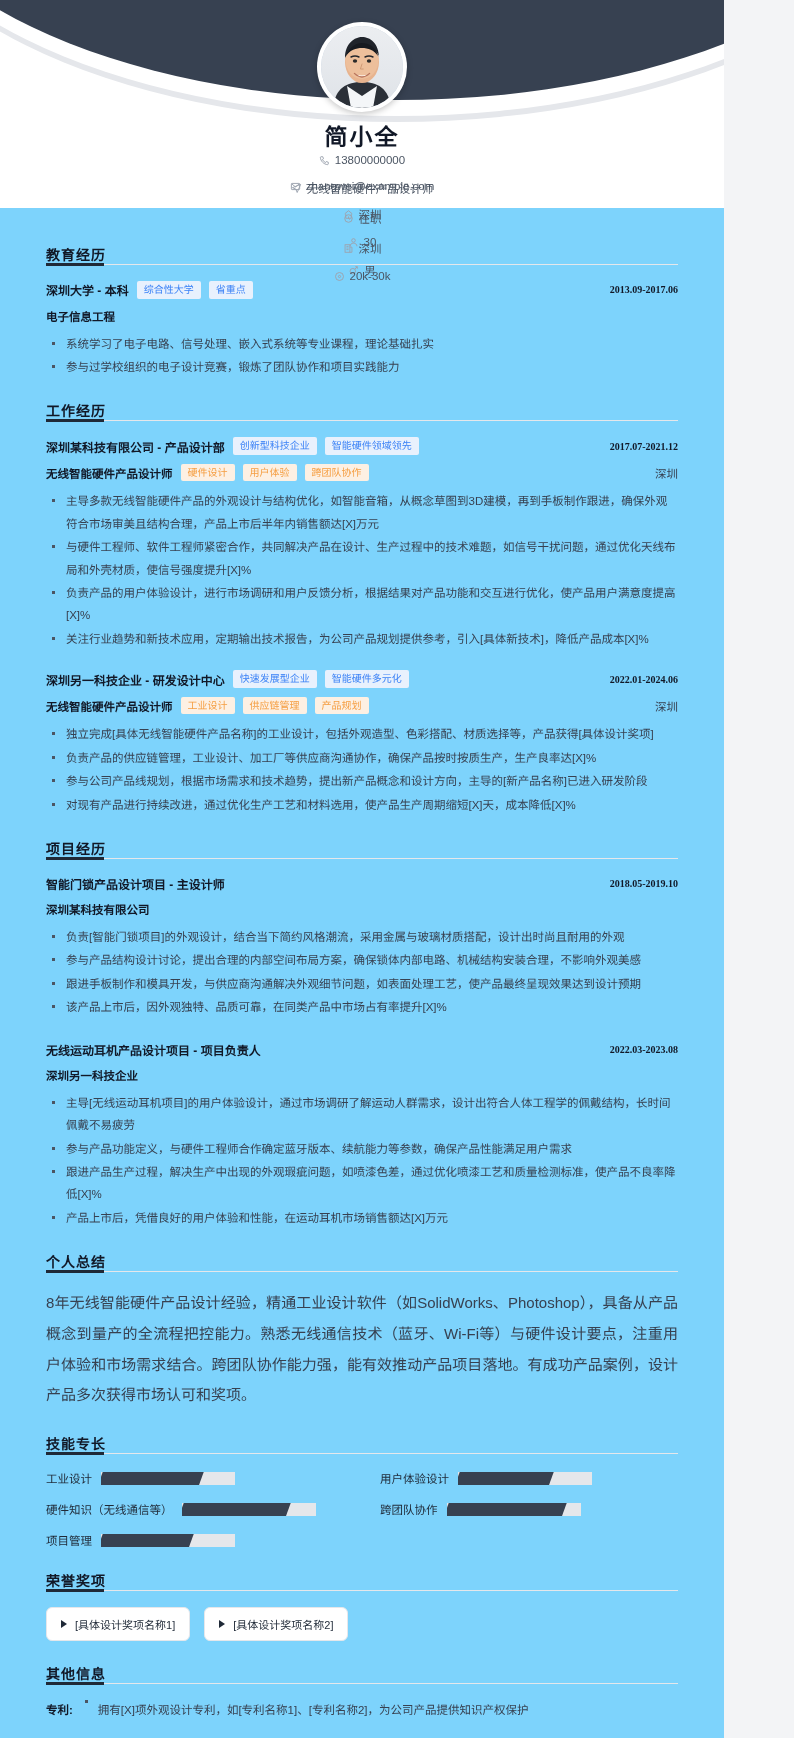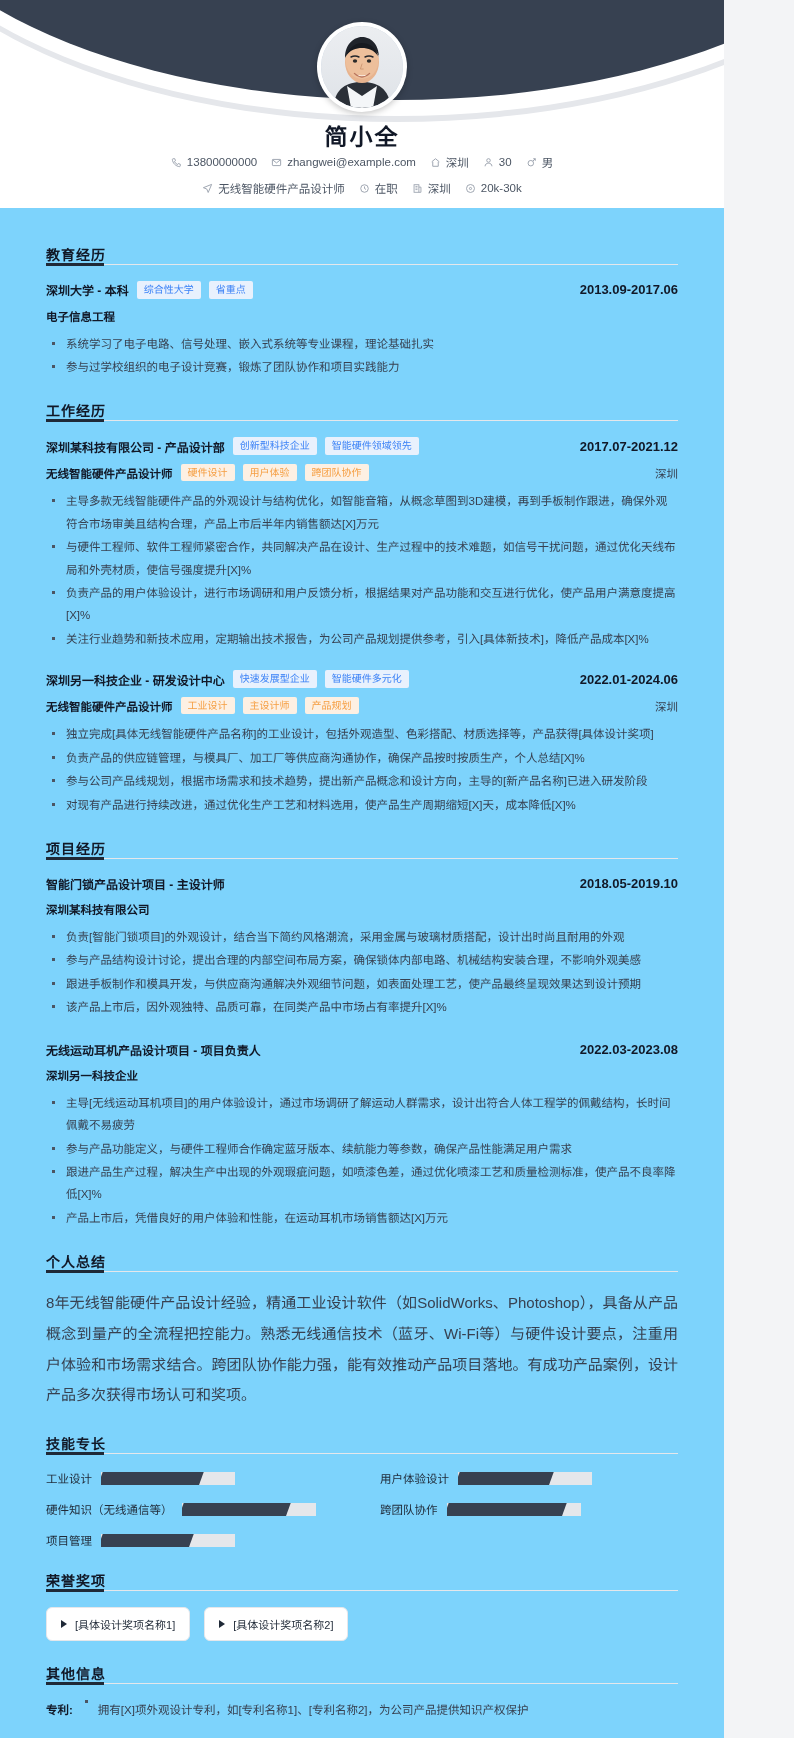--- a/index.html
+++ b/index.html
@@ -84,20 +84,21 @@
     left: 0;
     width: 100%;
     display: flex;
     justify-content: center;
     align-items: center;
     flex-wrap: wrap;
     gap: 14px;
     font-size: 11.5px;
     color: #4b5563;
     z-index: 3;
+    flex-direction: column;
   }
   .contact-row.r1 { top: 154px; }
   .contact-row.r2 { top: 180px; }
   .contact-item { display: inline-flex; align-items: center; gap: 5px; white-space: nowrap; }
   .contact-item .ic { width: 11px; height: 11px; display: inline-block; color: #9ca3af; flex: 0 0 auto; }
   .contact-item .ic svg { width: 11px; height: 11px; display: block; }
 
   
   .content { padding: 14px 46px 40px 46px; }
 
@@ -135,21 +136,21 @@
   .entry { margin-bottom: 14px; }
   .entry-head {
     display: flex;
     align-items: center;
     justify-content: space-between;
     gap: 10px;
     margin-bottom: 9px;
   }
   .entry-head-left { display: flex; align-items: center; gap: 8px; flex-wrap: wrap; }
   .entry-org { font-size: 12px; font-weight: bold; color: #111827; }
-  .entry-date { font-size: 13px; font-weight: bold; color: #111827; white-space: nowrap; }
+  .entry-date { font-size: 10px; font-weight: bold; color: #111827; white-space: nowrap; font-family: Liberation Serif, serif; }
   .entry-sub { font-size: 11.5px; font-weight: bold; color: #111827; }
   .entry-loc { font-size: 11.5px; color: #374151; white-space: nowrap; }
 
   .tag {
     display: inline-block;
     font-size: 10px;
     padding: 2px 7px;
     border-radius: 2px;
     line-height: 1.35;
     white-space: nowrap;
@@ -446,28 +447,28 @@
             <span class="entry-org">深圳另一科技企业 - 研发设计中心</span>
             <span class="tag blue">快速发展型企业</span>
             <span class="tag blue">智能硬件多元化</span>
           </div>
           <span class="entry-date">2022.01-2024.06</span>
         </div>
         <div class="entry-head">
           <div class="entry-head-left">
             <span class="entry-sub">无线智能硬件产品设计师</span>
             <span class="tag orange">工业设计</span>
-            <span class="tag orange">主设计师</span>
+            <span class="tag orange">供应链管理</span>
             <span class="tag orange">产品规划</span>
           </div>
           <span class="entry-loc">深圳</span>
         </div>
         <ul class="bullets">
           <li>独立完成[具体无线智能硬件产品名称]的工业设计，包括外观造型、色彩搭配、材质选择等，产品获得[具体设计奖项]</li>
-          <li>负责产品的供应链管理，与模具厂、加工厂等供应商沟通协作，确保产品按时按质生产，个人总结[X]%</li>
+          <li>负责产品的供应链管理，工业设计、加工厂等供应商沟通协作，确保产品按时按质生产，生产良率达[X]%</li>
           <li>参与公司产品线规划，根据市场需求和技术趋势，提出新产品概念和设计方向，主导的[新产品名称]已进入研发阶段</li>
           <li>对现有产品进行持续改进，通过优化生产工艺和材料选用，使产品生产周期缩短[X]天，成本降低[X]%</li>
         </ul>
       </div>
     </div>
 
     <div class="section">
       <div class="section-title-wrap">
         <span class="section-title">项目经历</span>
       </div>

